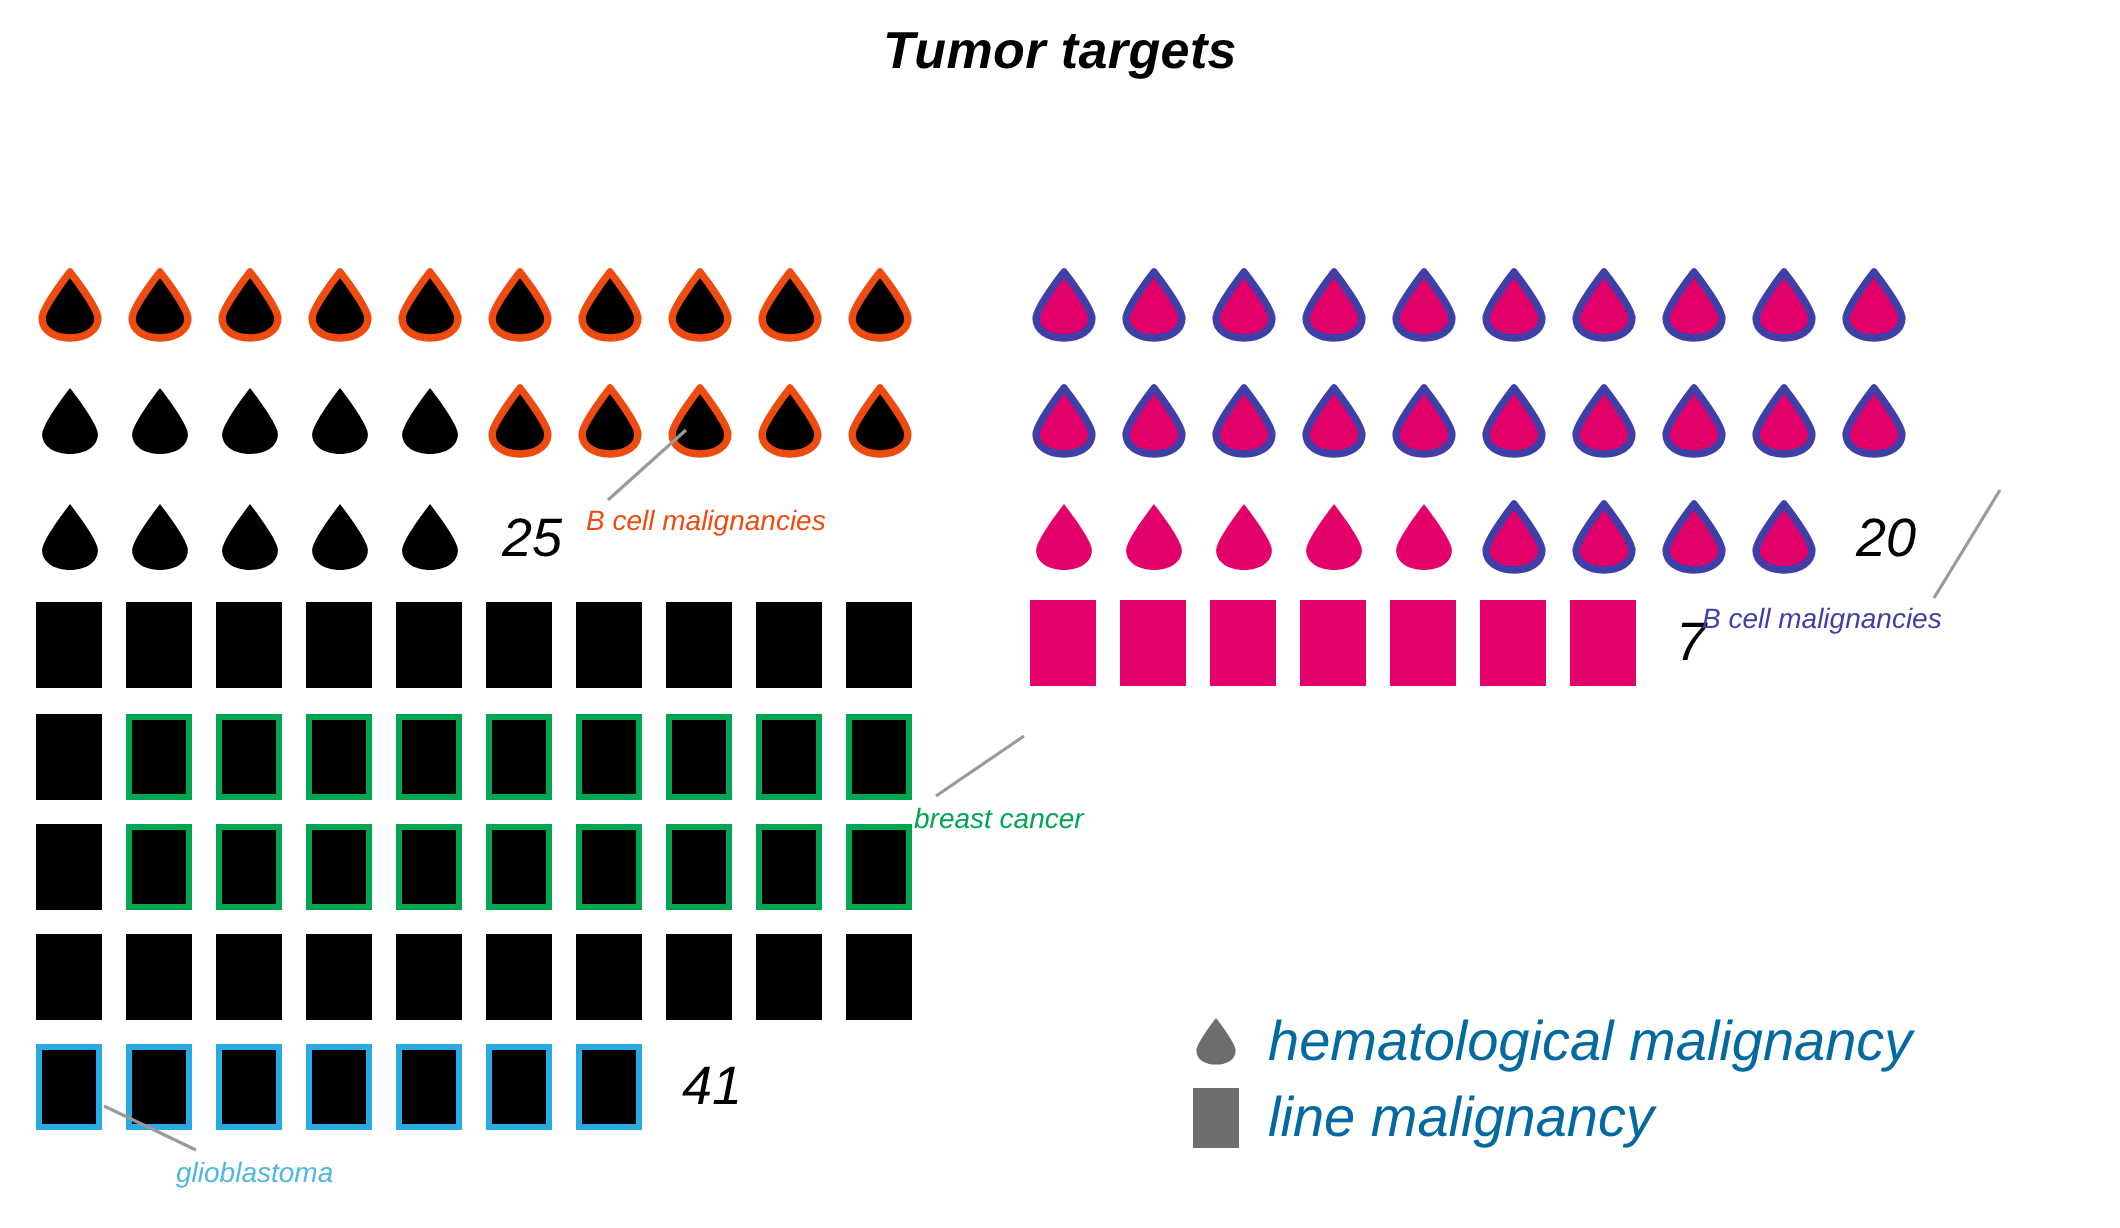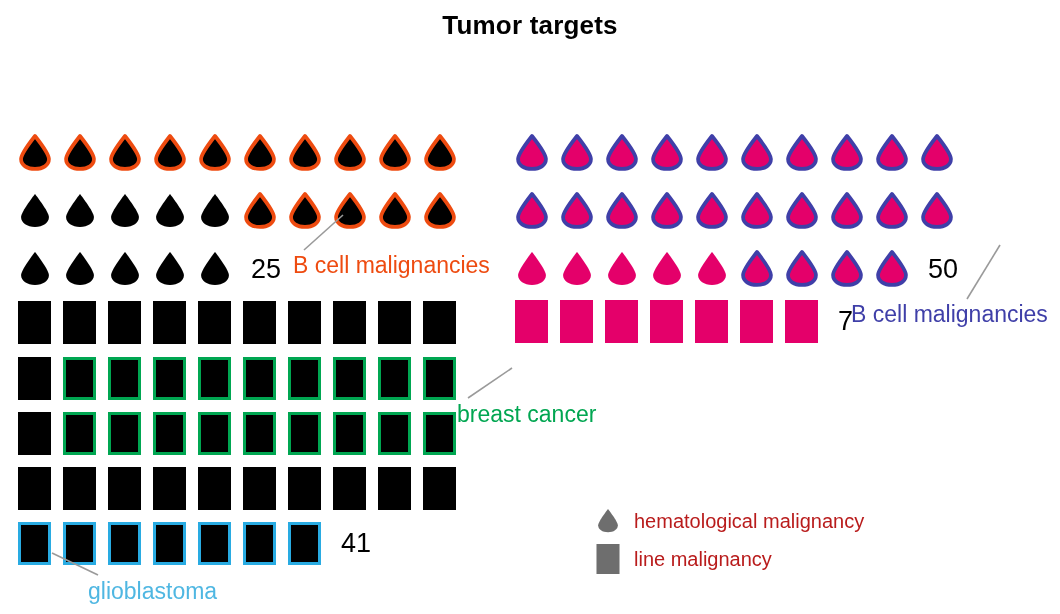--- a/index.html
+++ b/index.html
@@ -3,21 +3,21 @@
 <meta charset="utf-8">
 <style>
   html,body{margin:0;padding:0;}
   body{
     width:1060px;height:614px;
     background:#ffffff;
     font-family:"Liberation Sans","DejaVu Sans",sans-serif;
     overflow:hidden;
     position:relative;
   }
-  .root{position:relative;width:881px;height:614px;}
+  .root{position:relative;width:881px;height:614px;font-style:italic;}
 
   .title{
     position:absolute;left:0;top:10px;width:1060px;
     text-align:center;
     font-size:26px;font-weight:bold;color:#000000;
     letter-spacing:0.2px;
   }
   .subtitle{
     position:absolute;
     font-size:23px;font-weight:normal;color:#000000;
@@ -35,35 +35,35 @@
 
   .count{
     font-size:27px;color:#000000;font-weight:normal;
     margin-left:8px;line-height:43px;white-space:nowrap;
     align-self:flex-end;
   }
   .count.drop-count{line-height:50px;}
 
   
   .anno{
-    position:absolute;font-size:23px;white-space:nowrap;font-weight:normal;
+    position:absolute;font-size:14px;white-space:nowrap;font-weight:normal;
   }
   #anno-b-left{left:293px;top:252px;color:#EE4B10;}
   #anno-breast{left:457px;top:401px;color:#00A651;}
   #anno-glio{left:88px;top:578px;color:#4FB7E2;}
   #anno-b-right{left:851px;top:301px;color:#3F3FA8;}
 
   .leader{position:absolute;stroke:#9a9a9a;stroke-width:1.6px;fill:none;}
 
   
   .legend{position:absolute;left:596px;top:502px;}
   .legend-row{display:flex;align-items:center;height:38px;}
   .legend-ico{width:24px;height:34px;margin-right:14px;display:block;flex:none;}
   .legend-ico.sqico{width:24px;height:30px;}
-  .legend-txt{font-size:20px;color:#b91c1c;white-space:nowrap;}
+  .legend-txt{font-size:28px;color:#0369a1;white-space:nowrap;}
 </style>
 </head>
 <body>
 
 <div class="root">
 
   <div class="title">Tumor targets</div>
 
 
   <div class="icon-row" id="L-d-0" style="left:18px;top:128px;">
@@ -589,21 +589,21 @@
       <span class="icon-cell">
         <svg class="drop" viewBox="0 0 100 108" style="width:34px;height:50px;">
           <path d="M50,4 C50,4 91,56 91,72 C91,90 73,101 50,101 C27,101 9,90 9,72 C9,56 50,4 50,4 Z" fill="#E4006A" stroke="#3F3FA8" stroke-width="11" stroke-linejoin="round"></path>
         </svg>
       </span>
       <span class="icon-cell">
         <svg class="drop" viewBox="0 0 100 108" style="width:34px;height:50px;">
           <path d="M50,4 C50,4 91,56 91,72 C91,90 73,101 50,101 C27,101 9,90 9,72 C9,56 50,4 50,4 Z" fill="#E4006A" stroke="#3F3FA8" stroke-width="11" stroke-linejoin="round"></path>
         </svg>
       </span>
-      <span class="count drop-count">50</span>
+      <span class="count drop-count">20</span>
     </div>
 
   <div class="icon-row" id="R-s-0" style="left:515px;top:300px;">
       <span class="icon-cell">
         <svg class="sq" viewBox="0 0 66 86" style="width:33px;height:43px;">
           <rect x="0" y="0" width="66" height="86" fill="#E4006A"></rect>
         </svg>
       </span>
       <span class="icon-cell">
         <svg class="sq" viewBox="0 0 66 86" style="width:33px;height:43px;">

